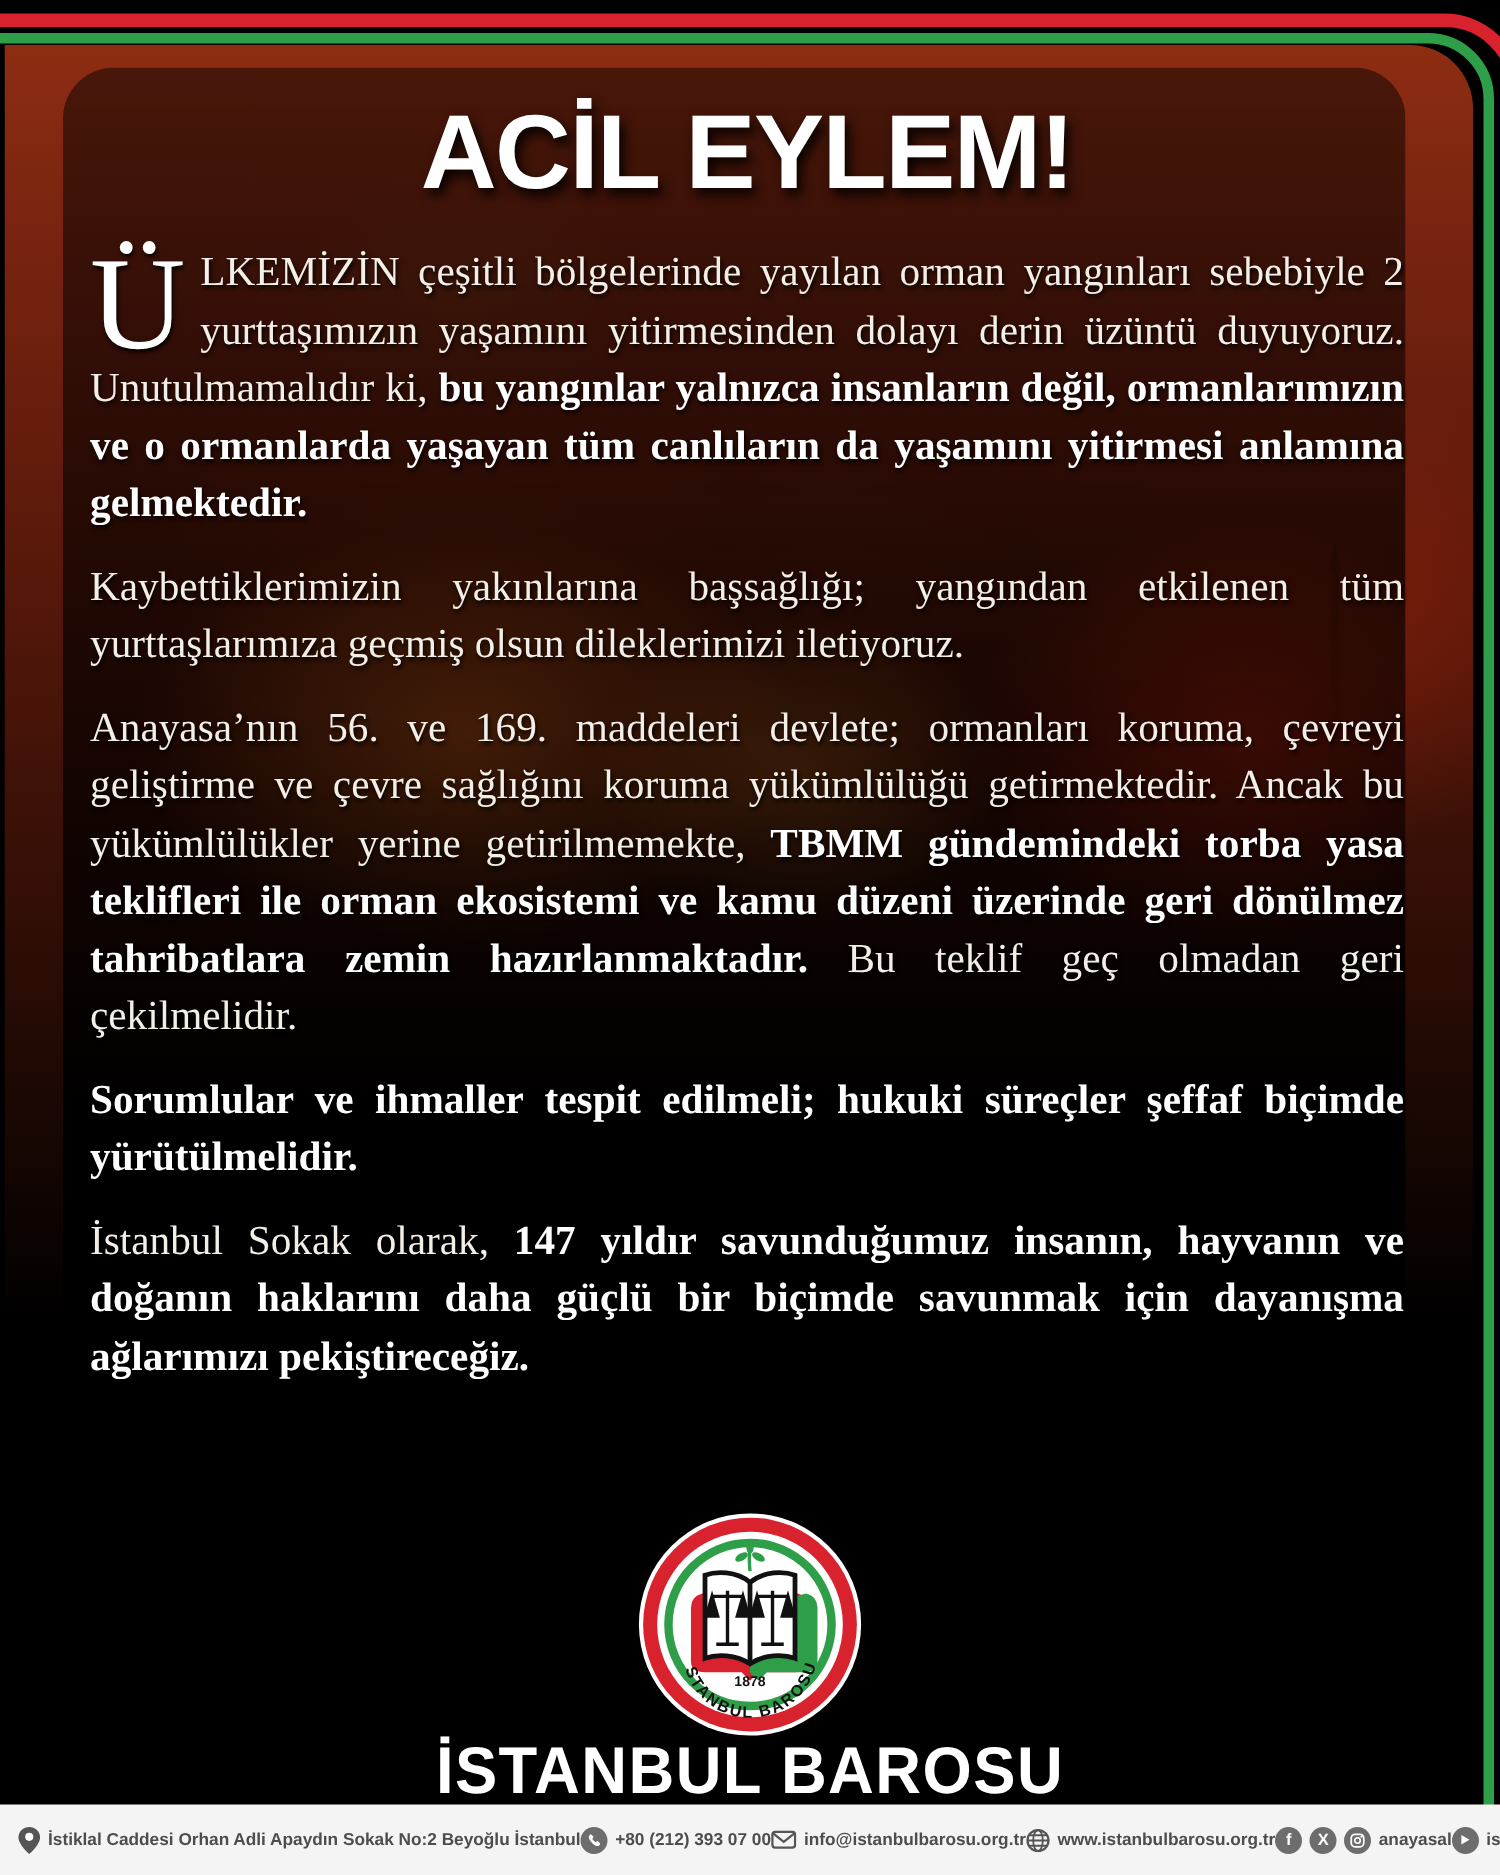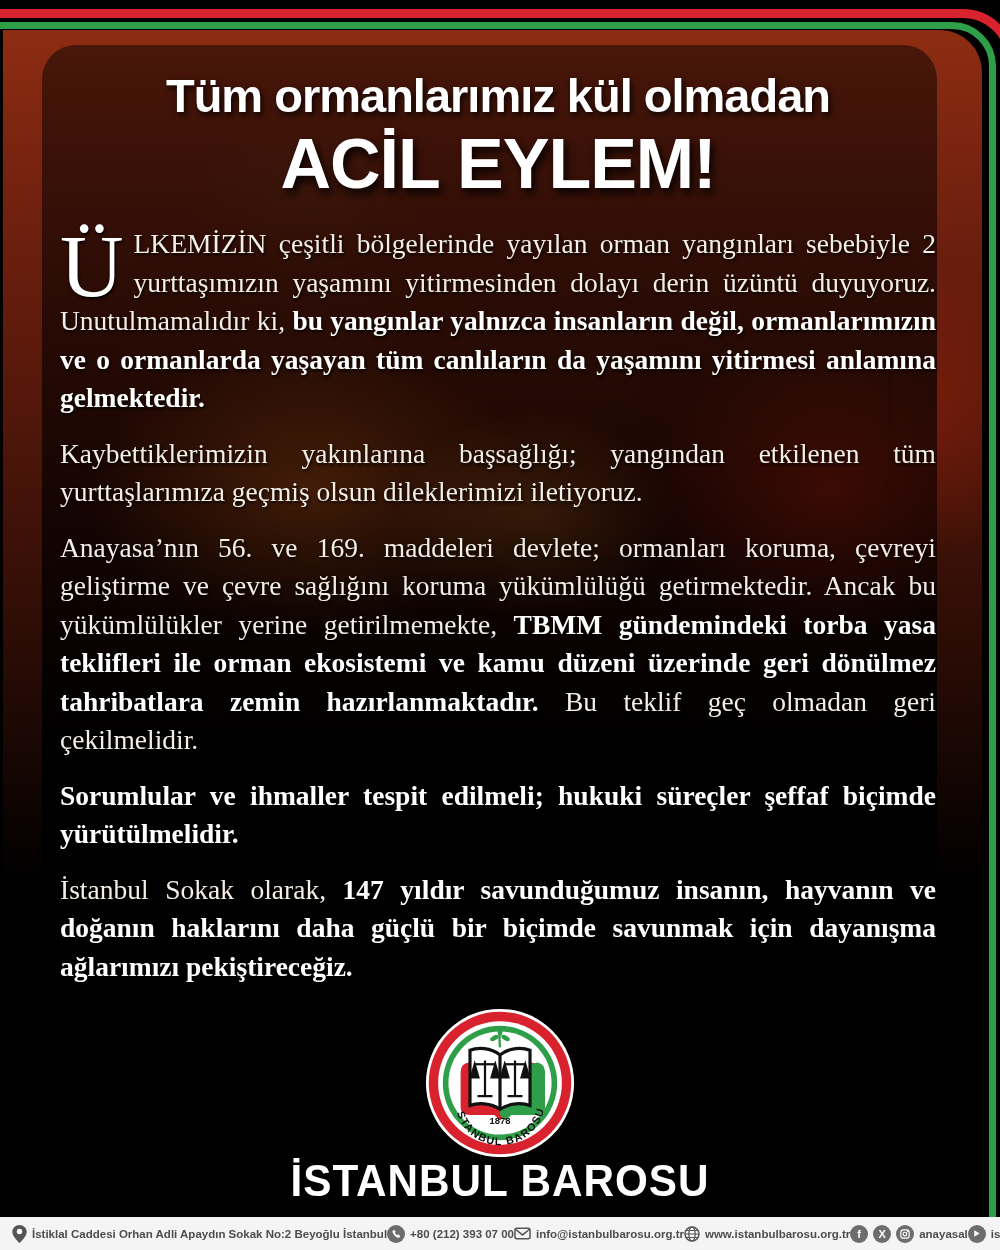--- a/index.html
+++ b/index.html
@@ -50,42 +50,41 @@
   .dropcap{float:left;font-size:88px;line-height:.72;padding:10px 10px 0 0;
     font-weight:400;color:#fff;}
 
   
   .logo-wrap{position:absolute;left:0;right:0;top:1008px;z-index:4;text-align:center;}
   .wordmark{position:absolute;left:0;right:0;top:1156px;z-index:4;text-align:center;
     color:#fff;font-weight:700;font-size:44px;letter-spacing:1px;
     transform:scaleX(.96);text-shadow:1px 2px 3px rgba(0,0,0,.8);}
 
   
-  .footer{position:absolute;left:0;right:0;bottom:0;height:33px;background:#f4f4f4;
+  .footer{position:absolute;left:0;right:0;bottom:0;height:47px;background:#f4f4f4;
     z-index:6;display:flex;align-items:center;justify-content:space-between;
     padding:0 12px;box-sizing:border-box;color:#4d4d4d;font-weight:700;
     font-size:11.5px;white-space:nowrap;}
   .f-item{display:flex;align-items:center;gap:5px;}
   .f-item svg{display:block;}
   .badge{width:18px;height:18px;border-radius:50%;background:#6d6d6d;display:flex;
     align-items:center;justify-content:center;color:#fff;font-size:11px;font-weight:700;}
 </style>
 </head>
 <body>
 
 <div class="canvas">
 
   <div class="fire-bg"></div>
   <div class="minaret"></div>
   <div class="content-panel"></div>
   <div class="frame-red"></div>
   <div class="frame-green"></div>
 
   <div class="content">
-    <h2 class="title-small">Tüm ormanlarımız kül olmadan</h2>
     <h1 class="title-big">ACİL EYLEM!</h1>
     <div class="body-copy">
         <p><span class="dropcap">Ü</span><span>LKEMİZİN çeşitli bölgelerinde yayılan orman yangınları sebebiyle 2 yurttaşımızın yaşamını yitirmesinden dolayı derin üzüntü duyuyoruz. Unutulmamalıdır ki, </span><span class="b">bu yangınlar yalnızca insanların değil, ormanlarımızın ve o ormanlarda yaşayan tüm canlıların da yaşamını yitirmesi anlamına gelmektedir.</span></p>
         <p><span>Kaybettiklerimizin yakınlarına başsağlığı; yangından etkilenen tüm yurttaşlarımıza geçmiş olsun dileklerimizi iletiyoruz.</span></p>
         <p><span>Anayasa’nın 56. ve 169. maddeleri devlete; ormanları koruma, çevreyi geliştirme ve çevre sağlığını koruma yükümlülüğü getirmektedir. Ancak bu yükümlülükler yerine getirilmemekte, </span><span class="b">TBMM gündemindeki torba yasa teklifleri ile orman ekosistemi ve kamu düzeni üzerinde geri dönülmez tahribatlara zemin hazırlanmaktadır.</span><span> Bu teklif geç olmadan geri çekilmelidir.</span></p>
         <p><span class="b">Sorumlular ve ihmaller tespit edilmeli; hukuki süreçler şeffaf biçimde yürütülmelidir.</span></p>
         <p><span>İstanbul Sokak olarak, </span><span class="b">147 yıldır savunduğumuz insanın, hayvanın ve doğanın haklarını daha güçlü bir biçimde savunmak için dayanışma ağlarımızı pekiştireceğiz.</span></p>
       </div>
   </div>
 

